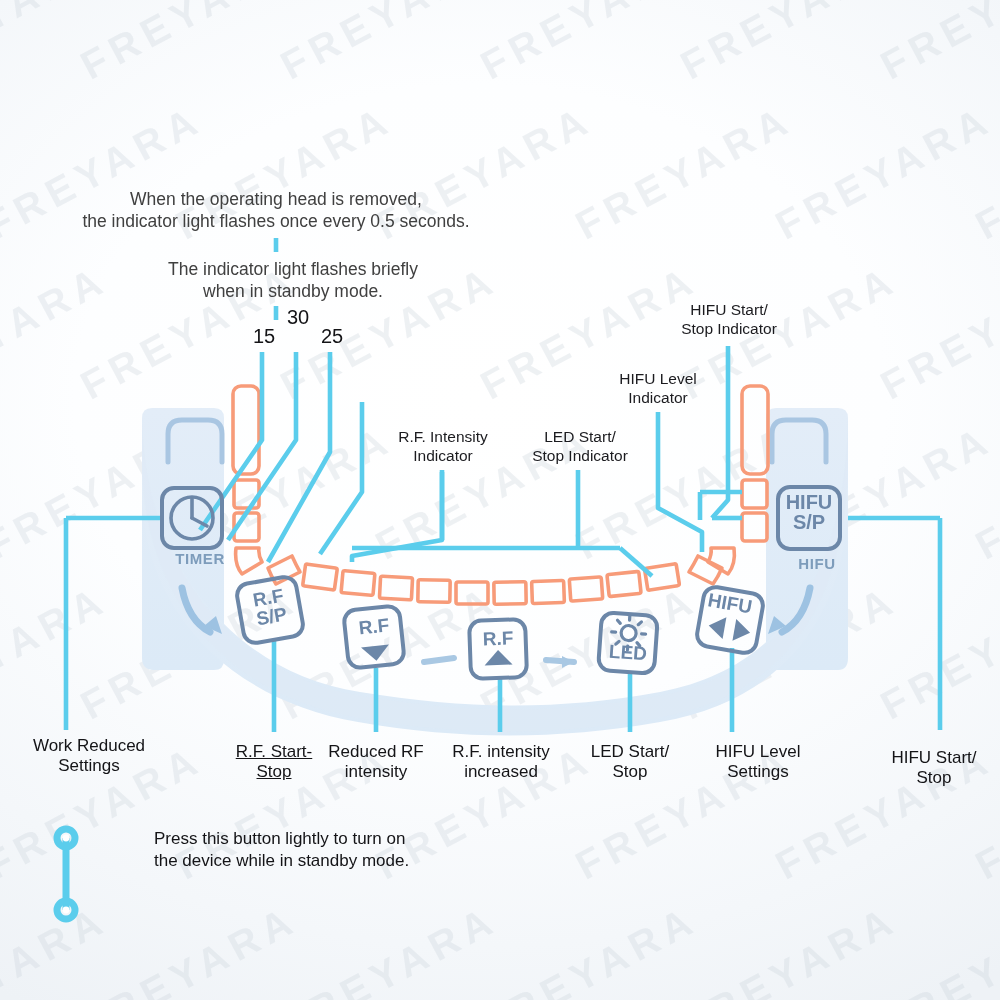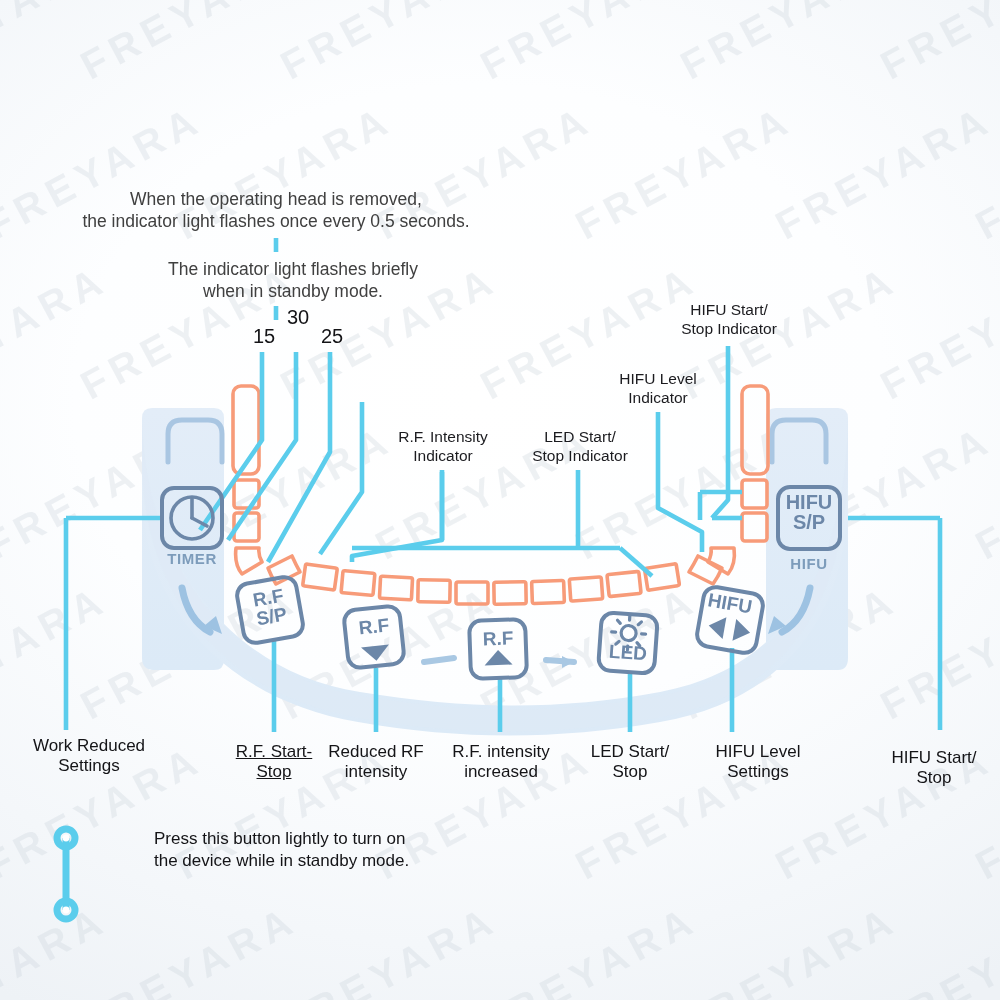--- a/index.html
+++ b/index.html
@@ -89,20 +89,21 @@
     pointer-events:none;
   }
   .panel-sub{
     position:absolute;
     color:#7d9cbb;
     font-weight:700;
     font-size:15px;
     letter-spacing:.6px;
     text-align:center;
     white-space:nowrap;
+    padding-left:8px;
   }
 </style>
 </head>
 <body>
 
 <div id="stage">
 
   <div id="wm-layer">
       <div class="wm" style="left: -120px; top: -10px; transform: rotate(-28deg);">FREYARA</div>
       <div class="wm" style="left: 70px; top: -10px; transform: rotate(-28deg);">FREYARA</div>

